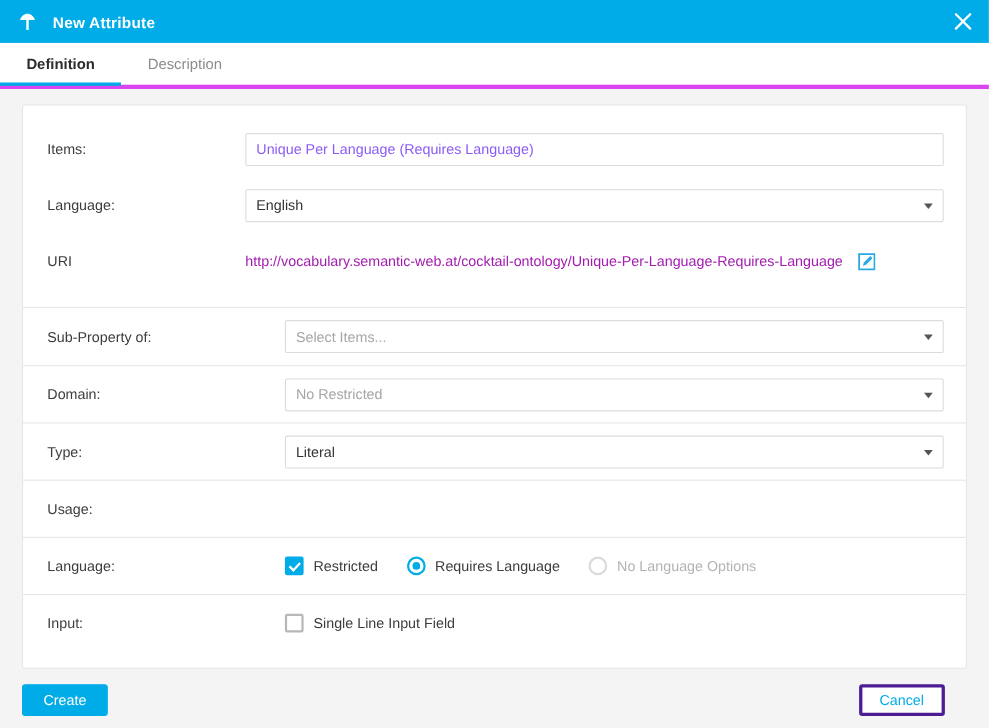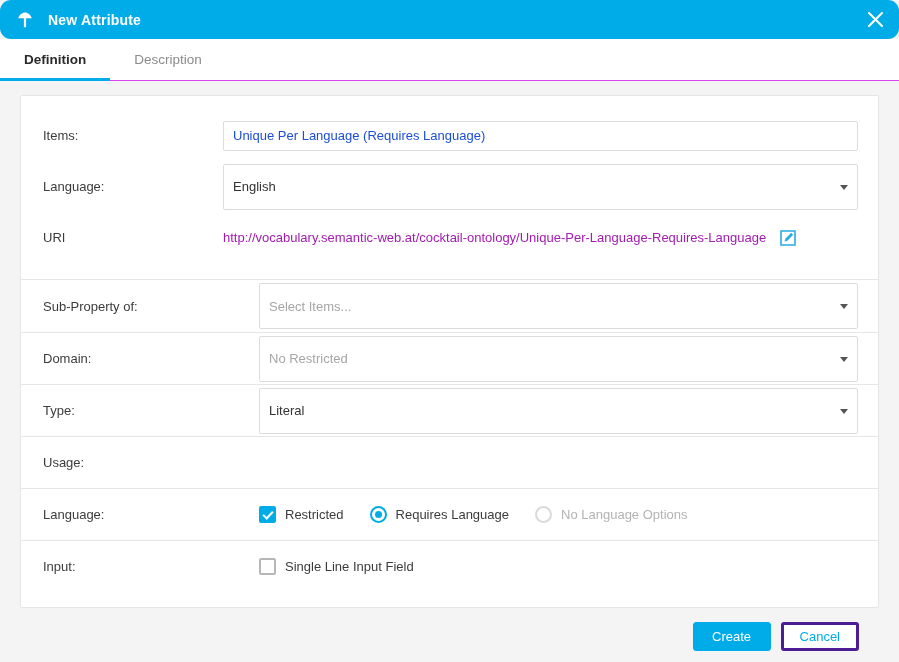--- a/index.html
+++ b/index.html
@@ -16,21 +16,20 @@
   }
 
   
   .titlebar {
     height: 39px;
     background: #00ace8;
     display: flex;
     align-items: center;
     padding: 0 0 0 14px;
     position: relative;
-    border-radius: 11px;
   }
   .titlebar .app-icon {
     width: 22px; height: 22px;
     display: flex; align-items: center; justify-content: center;
     margin-right: 12px;
   }
   .titlebar .title-text {
     color: #ffffff;
     font-size: 14px;
     font-weight: bold;
@@ -44,21 +43,21 @@
     cursor: pointer;
   }
   .close-btn svg { display: block; }
 
   
   .tabbar {
     height: 42px;
     background: #ffffff;
     display: flex;
     align-items: stretch;
-    border-bottom: 1px solid #d946ef;
+    border-bottom: 4px solid #d946ef;
   }
   .tab {
     display: flex;
     align-items: center;
     justify-content: center;
     padding: 0 24px;
     font-size: 13.5px;
     color: #8b8b8b;
     cursor: pointer;
     position: relative;
@@ -119,26 +118,26 @@
   
   .textinput {
     width: 100%;
     height: 30px;
     border: 1px solid #dcdcdc;
     border-radius: 2px;
     background: #fff;
     padding: 0 9px;
     font-family: "Liberation Sans", sans-serif;
     font-size: 13px;
-    color: #1d4ed8;
+    color: #8b5cf6;
     outline: none;
   }
   .select {
     width: 100%;
-    height: 46px;
+    height: 30px;
     border: 1px solid #dcdcdc;
     border-radius: 2px;
     background: #fff;
     padding: 0 24px 0 9px;
     display: flex;
     align-items: center;
     font-size: 13px;
     color: #333;
     position: relative;
     cursor: pointer;
@@ -220,21 +219,21 @@
     left: 4px; top: 1px;
     width: 4px; height: 8px;
     border: solid #ffffff;
     border-width: 0 2px 2px 0;
     transform: rotate(43deg);
   }
 
   
   .footer {
     display: flex;
-    justify-content: flex-end;
+    justify-content: space-between;
     align-items: center;
     padding: 14px 20px 0 0;
     gap: 10px;
   }
   .btn {
     height: 29px;
     min-width: 78px;
     padding: 0 16px;
     border-radius: 3px;
     font-size: 13px;

